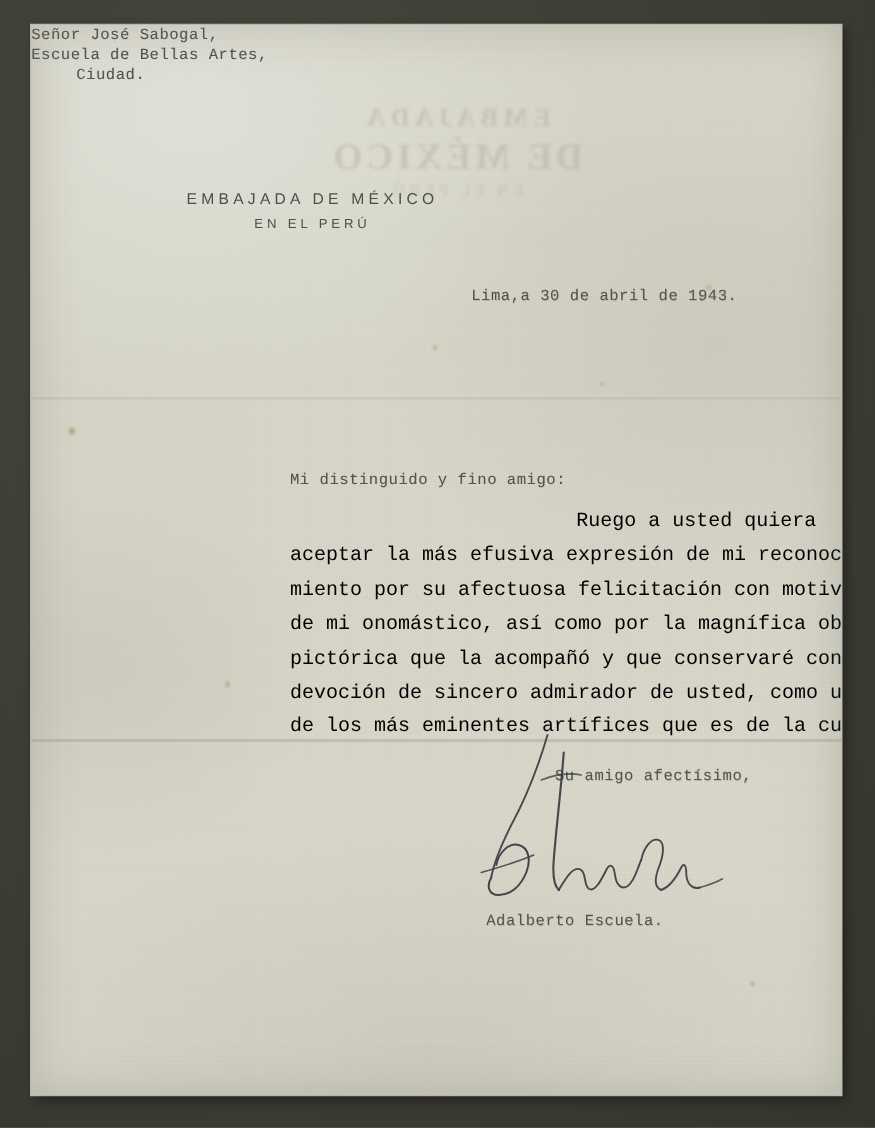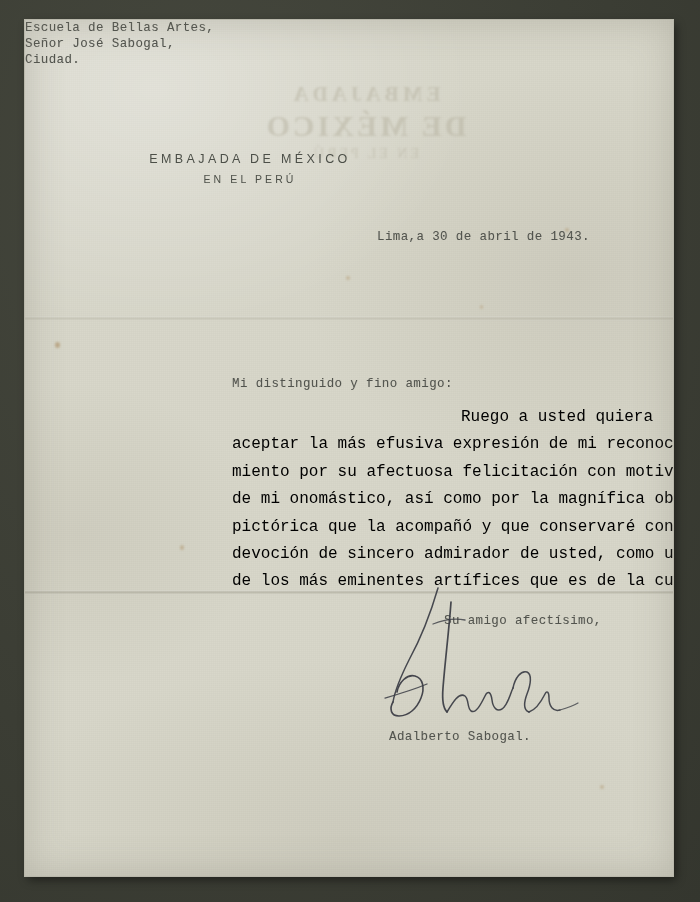--- a/index.html
+++ b/index.html
@@ -211,23 +211,23 @@
   <div class="spot" style="left:575px; top:765px; width:4px; height:4px; background:#a78a5c; opacity:0.38; filter:blur(0.9px);"></div>
 
   <div id="letterhead">
     <div class="lh-line1">EMBAJADA DE MÉXICO</div>
     <div class="lh-line2">EN EL PERÚ</div>
   </div>
 
   <div class="tw" id="date-line">Lima,a 30 de abril de 1943.</div>
 
   <div id="addressee">
+    <div class="tw" style="position:relative; left:0; top:0;">Señor José Sabogal,</div>
     <div class="tw" style="position:relative; left:0; top:0;">Escuela de Bellas Artes,</div>
-    <div class="tw" style="position:relative; left:0; top:0;">Señor José Sabogal,</div>
-    <div class="tw" style="position:relative; left:0; top:0;">Ciudad.</div>
+    <div class="tw" style="position:relative; left:0; top:0;padding-left:36px;">Ciudad.</div>
   </div>
 
   <div class="tw" id="salutation">Mi distinguido y fino amigo:</div>
 
   <div id="body-text">
     <span class="bline indent">Ruego a usted quiera</span>
     <span class="bline">aceptar la más efusiva expresión de mi reconoci-</span>
     <span class="bline">miento por su afectuosa felicitación con motivo</span>
     <span class="bline">de mi onomástico, así como por la magnífica obra</span>
     <span class="bline">pictórica que la acompañó y que conservaré con mi</span>
@@ -260,16 +260,16 @@
                  C169 122, 168 130, 174 132" stroke-width="1.5" opacity="0.92"></path>
 
         <path d="M174 132 C180 130, 186 122, 190 114 C192 110, 194 112, 194 118
                  C194 126, 198 132, 205 130" stroke-width="1.5" opacity="0.9"></path>
 
         <path d="M205 130 C212 128, 218 126, 223 123" stroke-width="1.2" opacity="0.78"></path>
       </g>
     </svg>
   </div>
 
-  <div class="tw" id="signer-name">Adalberto Sabogal.</div>
+  <div class="tw" id="signer-name">Adalberto Escuela.</div>
 
   <div id="paper-vignette"></div>
 </div>
 
 </body></html>

